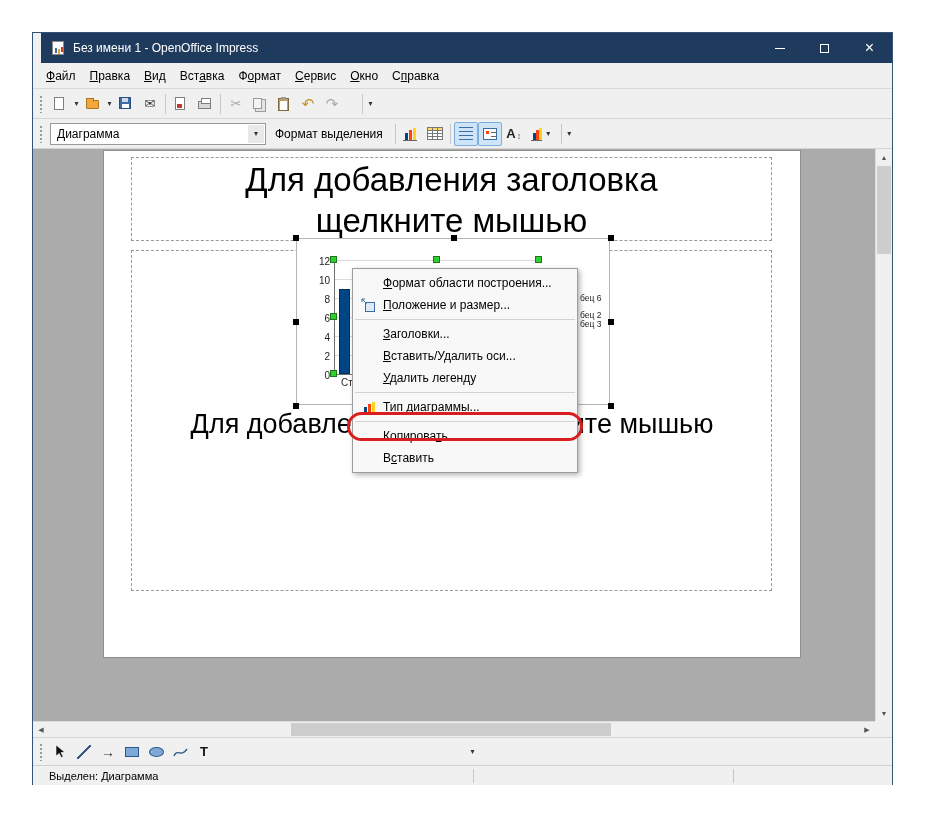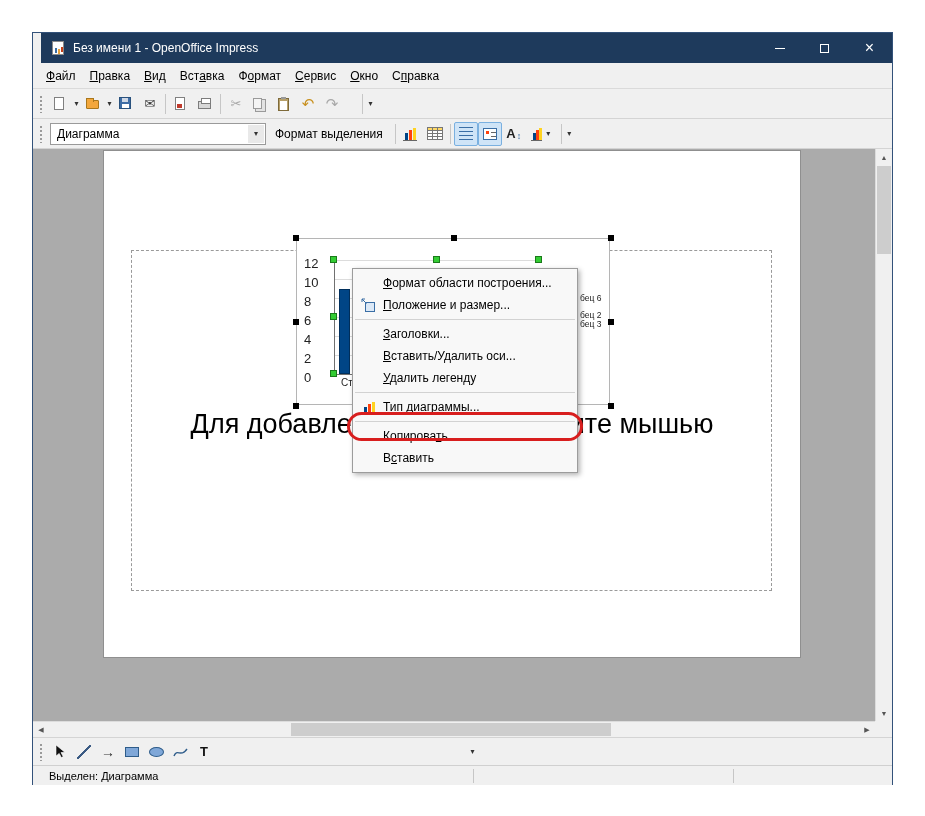--- a/index.html
+++ b/index.html
@@ -92,21 +92,21 @@
   .slide { position: absolute; left: 71px; top: 2px; width: 696px; height: 506px; background: #fff; box-shadow: 0 0 0 1px #8f8f8f; }
   .ph-title { position: absolute; left: 27px; top: 6px; width: 641px; height: 84px; border: 1px dashed #9a9a9a;
               text-align: center; font-size: 33px; line-height: 41px; padding-top: 1px; }
   .ph-body { position: absolute; left: 27px; top: 99px; width: 641px; height: 341px; border: 1px dashed #9a9a9a; }
   .body-text { position: absolute; left: 0; width: 100%; top: 258px; text-align: center; font-size: 27px; }
   
   .chart { position: absolute; left: 192px; top: 87px; width: 314px; height: 167px; background: #fff; border: 1px solid #b5b5b5; }
   .gridline { position: absolute; left: 37px; width: 205px; height: 1px; background: #dcdcdc; }
   .axis-y { position: absolute; left: 37px; top: 21px; width: 1px; height: 114px; background: #707070; }
   .axis-x { position: absolute; left: 37px; top: 135px; width: 205px; height: 1px; background: #707070; }
-  .tick { position: absolute; width: 26px; text-align: left; font-size: 13px; color: #222; left: 7px; }
+  .tick { position: absolute; width: 26px; text-align: right; font-size: 10px; color: #222; left: 7px; }
   .bar { position: absolute; left: 42px; top: 50px; width: 11px; height: 85px; background: #004586; border: 1px solid #002f5c; }
   .legend-item { position: absolute; left: 283px; font-size: 8.5px; color: #222; white-space: nowrap; }
   .x-label { position: absolute; left: 44px; top: 138px; font-size: 10px; color: #222; }
   .hb { position: absolute; width: 6px; height: 6px; background: #000; }
   .hg { position: absolute; width: 7px; height: 7px; background: #33cc33; border: 1px solid #1a7a1a; }
   
   .cmenu { position: absolute; left: 248px; top: 117px; width: 226px; background: #f8f8f8;
            border: 1px solid #9c9c9c; box-shadow: 2px 2px 5px rgba(0,0,0,.3); padding: 3px 0; z-index: 5; font-size: 12px; }
   .cm-item { height: 22px; display: flex; align-items: center; padding: 0 16px 0 5px; white-space: nowrap; }
   .cm-ic { width: 21px; height: 16px; margin-right: 4px; display: flex; align-items: center; justify-content: center; flex: none; }
@@ -263,20 +263,24 @@
         <span class="caret">▾</span>
       </div>
     <div class="sep"></div>
     <span class="caret">▾</span>
   </div>
 
   <div class="workspace">
 
     <div class="slide">
 
+      <div class="ph-title">
+        <div>Для добавления заголовка</div>
+        <div>щелкните мышью</div>
+      </div>
 
       <div class="ph-body"></div>
 
       <div class="body-text">Для добавления текста щелкните мышью</div>
 
       <div class="chart">
         <div class="gridline" style="top:21px"></div>
         <div class="gridline" style="top:40px"></div>
         <div class="gridline" style="top:59px"></div>
         <div class="gridline" style="top:78px"></div>

